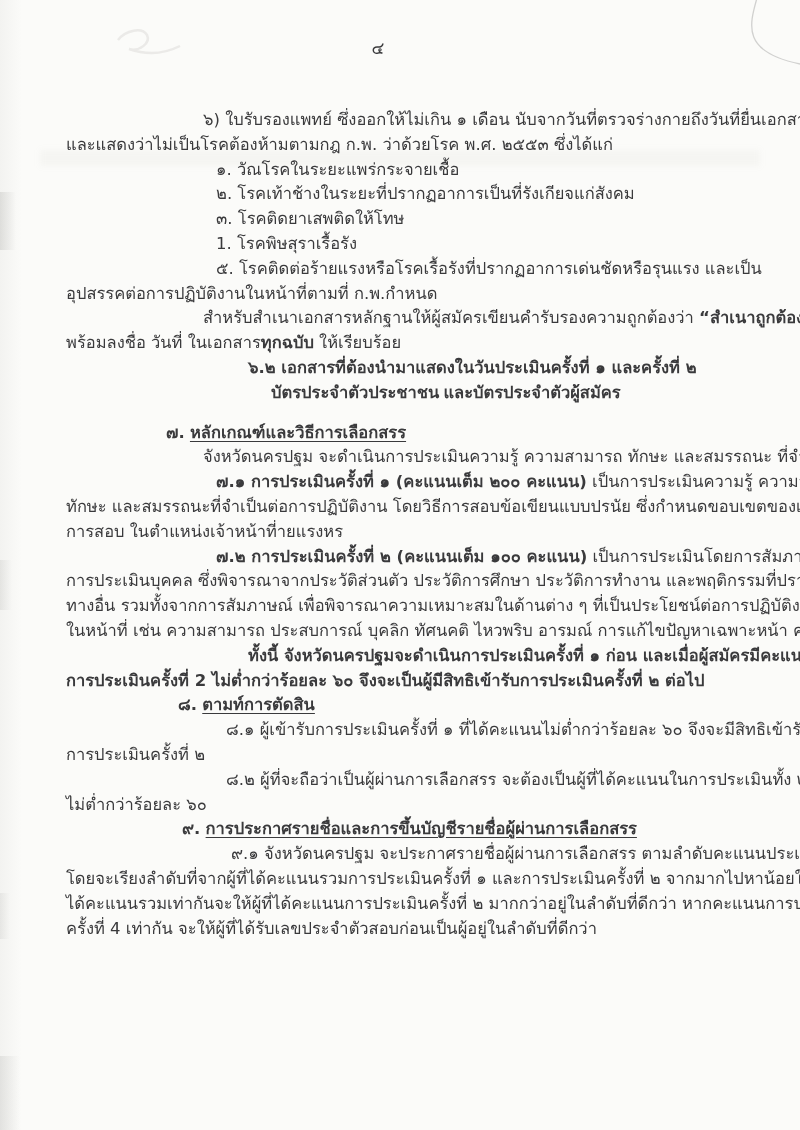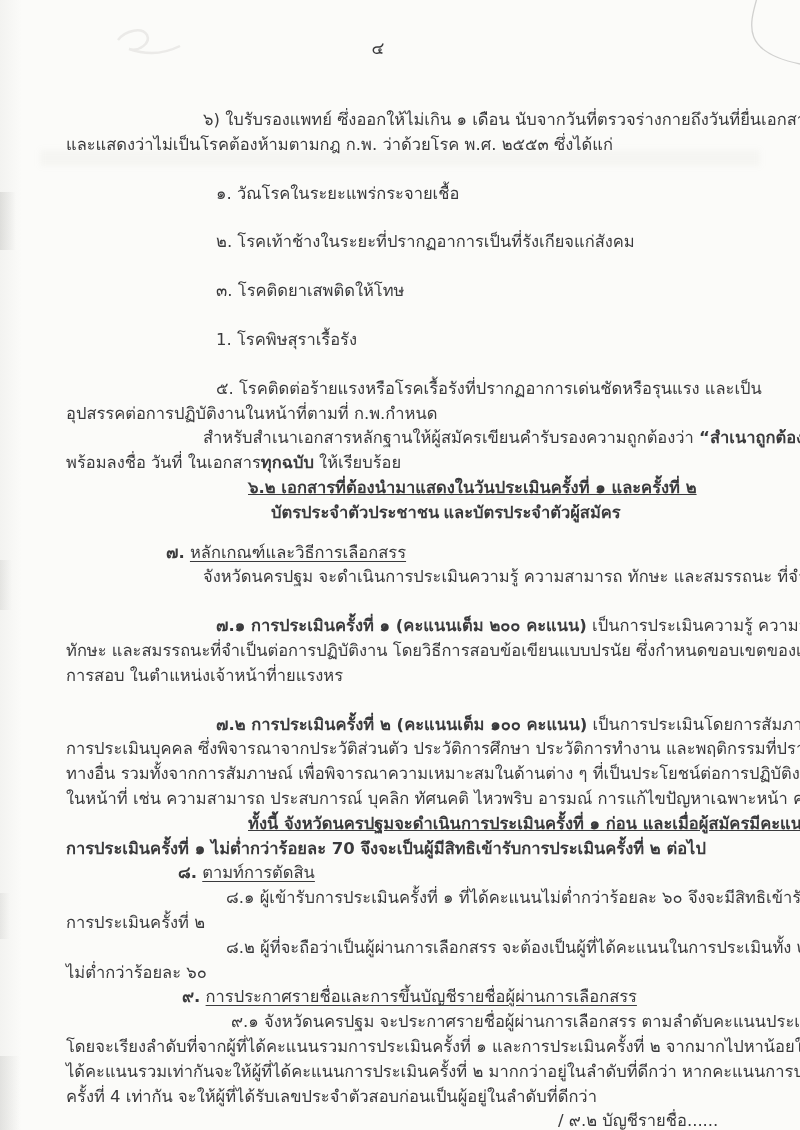--- a/index.html
+++ b/index.html
@@ -30,31 +30,31 @@
     text-align:center;font-size:17px;
     transform:translateX(-22px);
   }
   .content{
     position:absolute;left:66px;top:108px;width:710px;
     font-size:16.5px;line-height:24.8px;
   }
   .line{white-space:nowrap;height:24.8px;}
   .b{font-weight:bold;}
   .hnum{font-weight:bold;}
-  .htitle{font-weight:normal;text-decoration:underline;text-underline-offset:3px;}
+  .htitle{font-weight:bold;text-decoration:underline;text-underline-offset:3px;}
   .gap-before{margin-top:15px;}
 
   .ind-100{padding-left:100px;}
   .ind-112{padding-left:112px;}
   .ind-116{padding-left:116px;}
   .ind-137{padding-left:137px;}
-  .ind-150{padding-left:150px;margin-top:24px;}
+  .ind-150{padding-left:150px;}
   .ind-160{padding-left:160px;}
   .ind-165{padding-left:165px;}
-  .ind-182{padding-left:182px;text-decoration:underline;}
+  .ind-182{padding-left:182px;}
   .ind-205{padding-left:205px;font-family:Liberation Serif, serif;}
   .ind-492{padding-left:492px;}
 </style>
 </head>
 <body>
 
 <div class="page">
 
   <div class="edge-shade"></div>
   <div class="streak s1"></div>
@@ -104,36 +104,35 @@
     <div class="line">การสอบ ในตำแหน่งเจ้าหน้าที่ายแรงหร</div>
 
     <div class="line ind-150">
       <span class="b">๗.๒ การประเมินครั้งที่ ๒ (คะแนนเต็ม ๑๐๐ คะแนน)</span><span> เป็นการประเมินโดยการสัมภาษณ์และ</span>
     </div>
     <div class="line">การประเมินบุคคล ซึ่งพิจารณาจากประวัติส่วนตัว ประวัติการศึกษา ประวัติการทำงาน และพฤติกรรมที่ปรากฏ</div>
     <div class="line">ทางอื่น รวมทั้งจากการสัมภาษณ์ เพื่อพิจารณาความเหมาะสมในด้านต่าง ๆ ที่เป็นประโยชน์ต่อการปฏิบัติงาน</div>
     <div class="line">ในหน้าที่ เช่น ความสามารถ ประสบการณ์ บุคลิก ทัศนคติ ไหวพริบ อารมณ์ การแก้ไขปัญหาเฉพาะหน้า ความคิด</div>
 
     <div class="line ind-182 b">ทั้งนี้ จังหวัดนครปฐมจะดำเนินการประเมินครั้งที่ ๑ ก่อน และเมื่อผู้สมัครมีคะแนน</div>
-    <div class="line b">การประเมินครั้งที่ ๑ ไม่ต่ำกว่าร้อยละ 70 จึงจะเป็นผู้มีสิทธิเข้ารับการประเมินครั้งที่ ๒ ต่อไป</div>
+    <div class="line b">การประเมินครั้งที่ 2 ไม่ต่ำกว่าร้อยละ ๖๐ จึงจะเป็นผู้มีสิทธิเข้ารับการประเมินครั้งที่ ๒ ต่อไป</div>
 
     <div class="line ind-112">
       <span class="hnum">๘.</span>
       <span class="htitle">ตามท์การตัดสิน</span>
     </div>
     <div class="line ind-160">๘.๑ ผู้เข้ารับการประเมินครั้งที่ ๑ ที่ได้คะแนนไม่ต่ำกว่าร้อยละ ๖๐ จึงจะมีสิทธิเข้ารับ</div>
     <div class="line">การประเมินครั้งที่ ๒</div>
     <div class="line ind-160">๘.๒ ผู้ที่จะถือว่าเป็นผู้ผ่านการเลือกสรร จะต้องเป็นผู้ที่ได้คะแนนในการประเมินทั้ง ๒ ครั้ง</div>
     <div class="line">ไม่ต่ำกว่าร้อยละ ๖๐</div>
 
     <div class="line ind-116">
       <span class="hnum">๙.</span>
       <span class="htitle">การประกาศรายชื่อและการขึ้นบัญชีรายชื่อผู้ผ่านการเลือกสรร</span>
     </div>
     <div class="line ind-165">๙.๑ จังหวัดนครปฐม จะประกาศรายชื่อผู้ผ่านการเลือกสรร ตามลำดับคะแนนประเมิน</div>
     <div class="line">โดยจะเรียงลำดับที่จากผู้ที่ได้คะแนนรวมการประเมินครั้งที่ ๑ และการประเมินครั้งที่ ๒ จากมากไปหาน้อยในกรณีที่</div>
     <div class="line">ได้คะแนนรวมเท่ากันจะให้ผู้ที่ได้คะแนนการประเมินครั้งที่ ๒ มากกว่าอยู่ในลำดับที่ดีกว่า หากคะแนนการประเมิน</div>
     <div class="line">ครั้งที่ 4 เท่ากัน จะให้ผู้ที่ได้รับเลขประจำตัวสอบก่อนเป็นผู้อยู่ในลำดับที่ดีกว่า</div>
 
-    <div class="line ind-492">/ ๙.๒ บัญชีรายชื่อ......</div>
 
   </div>
 </div>
 
 </body></html>

